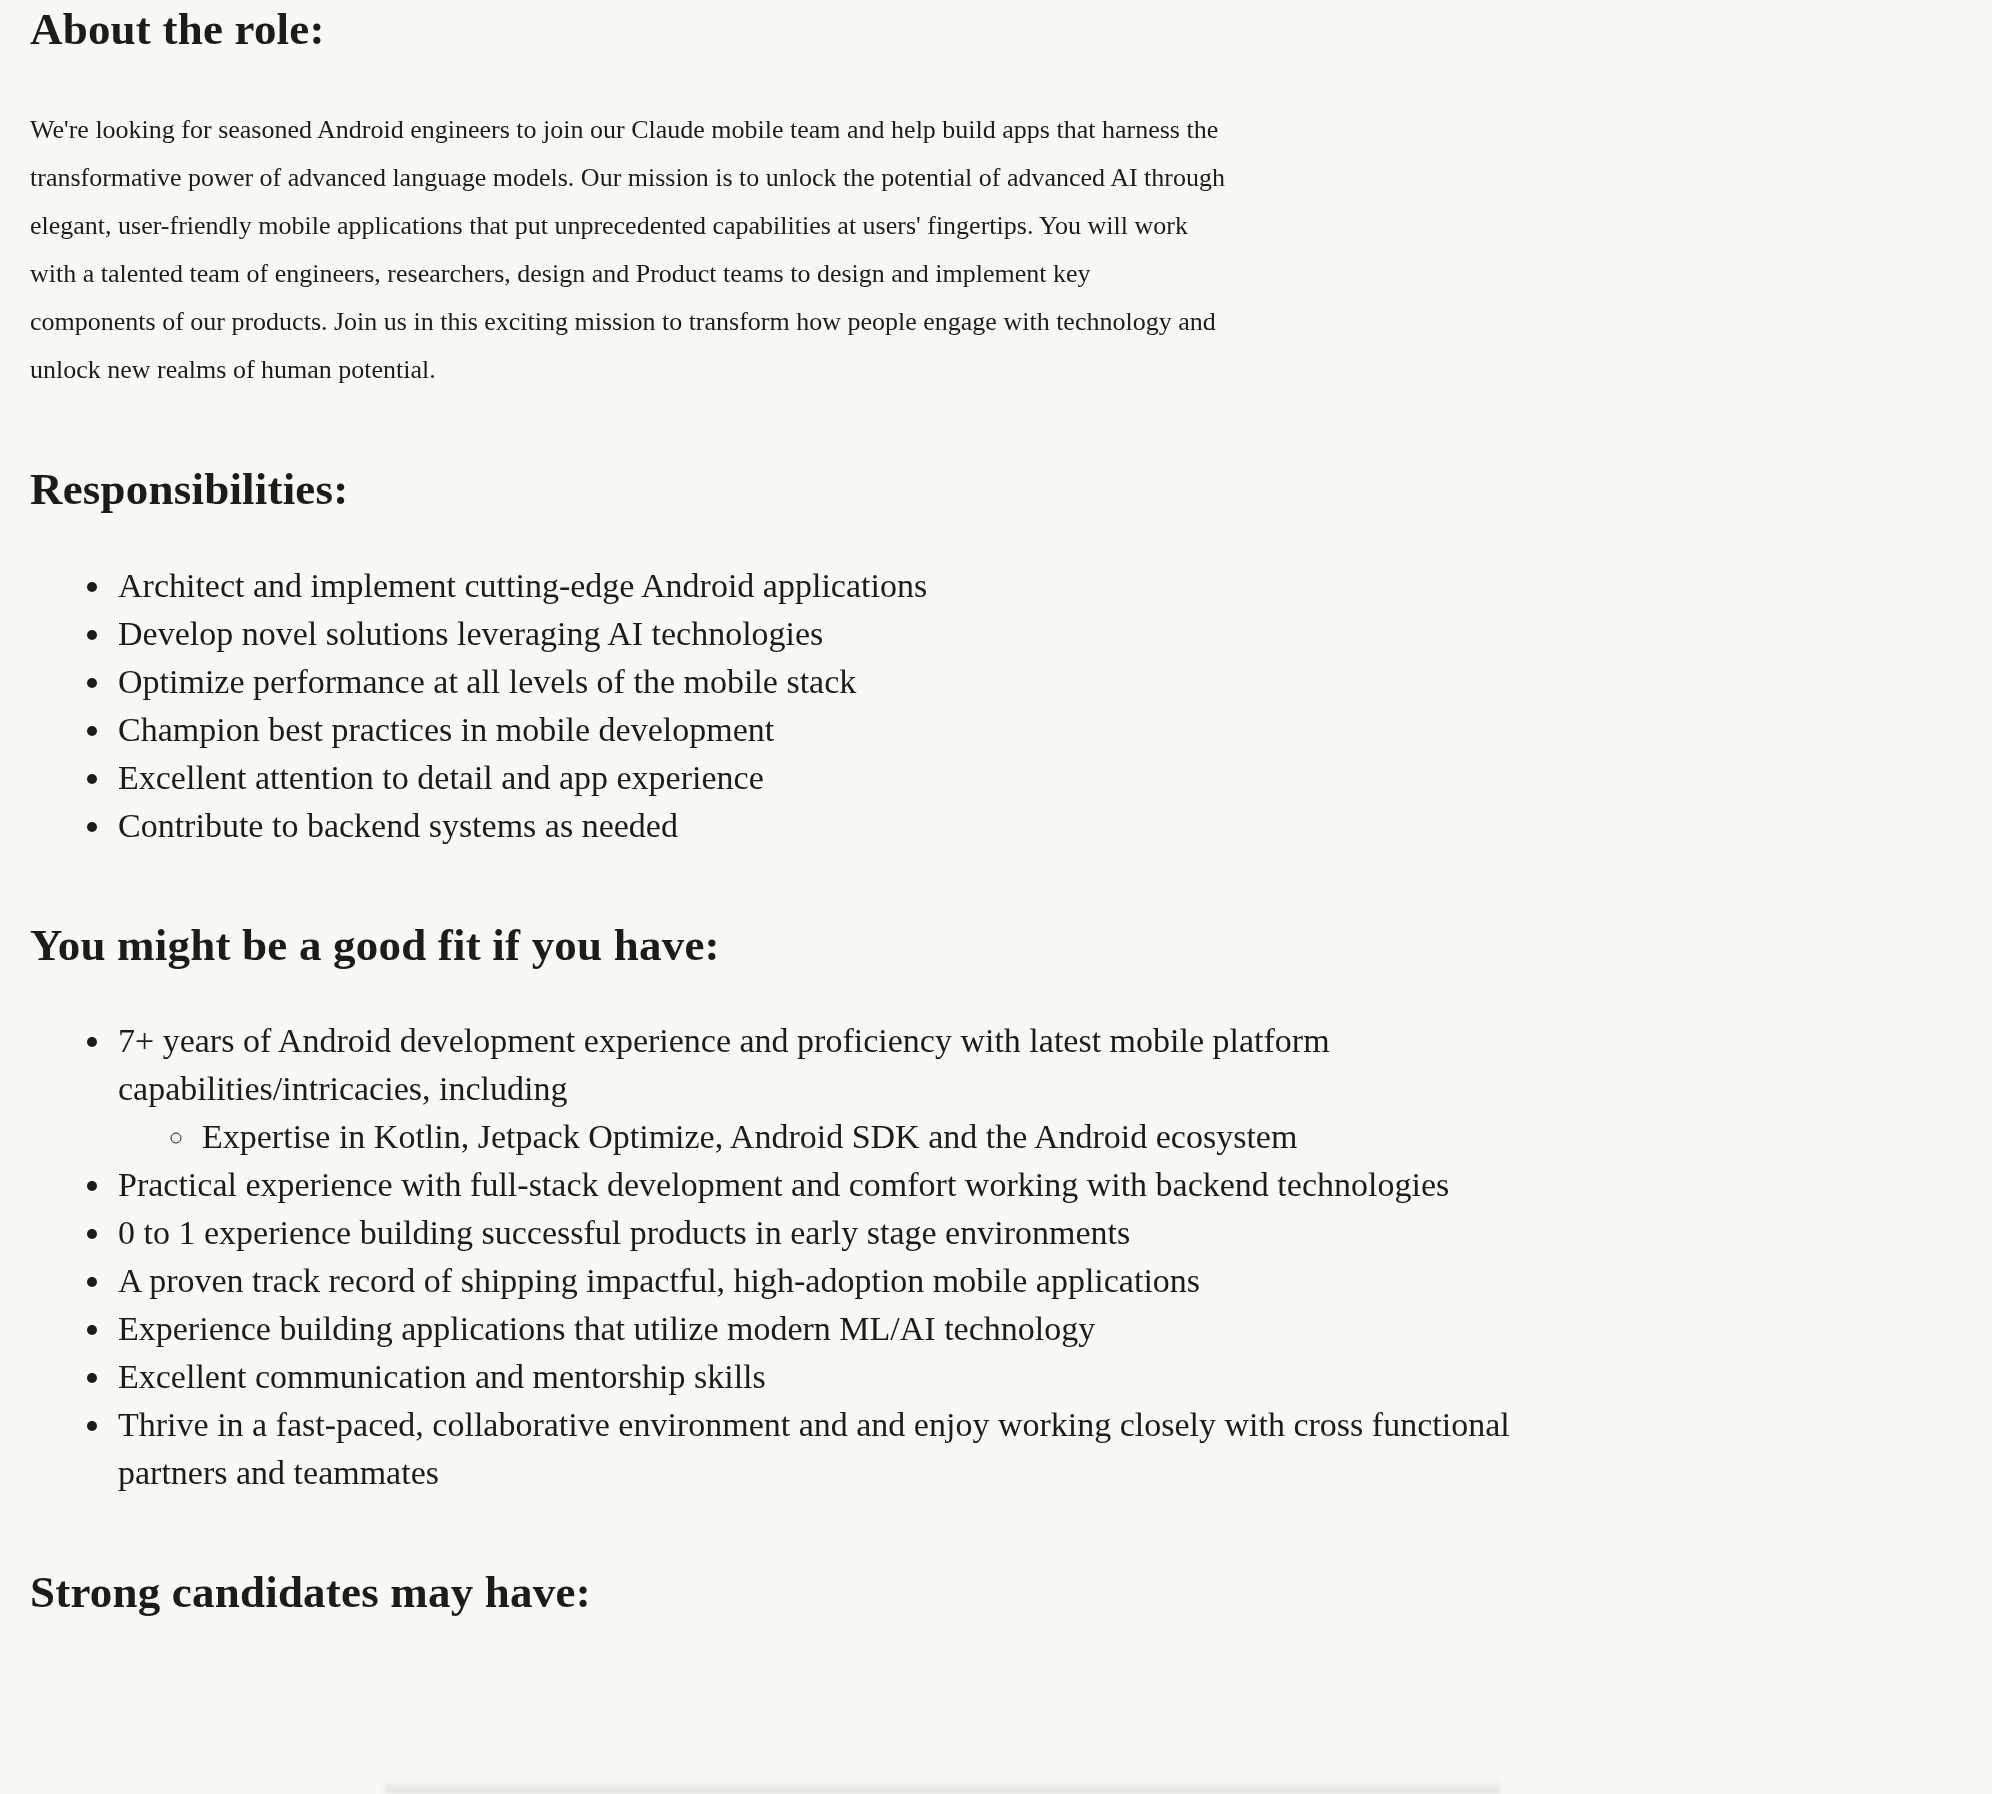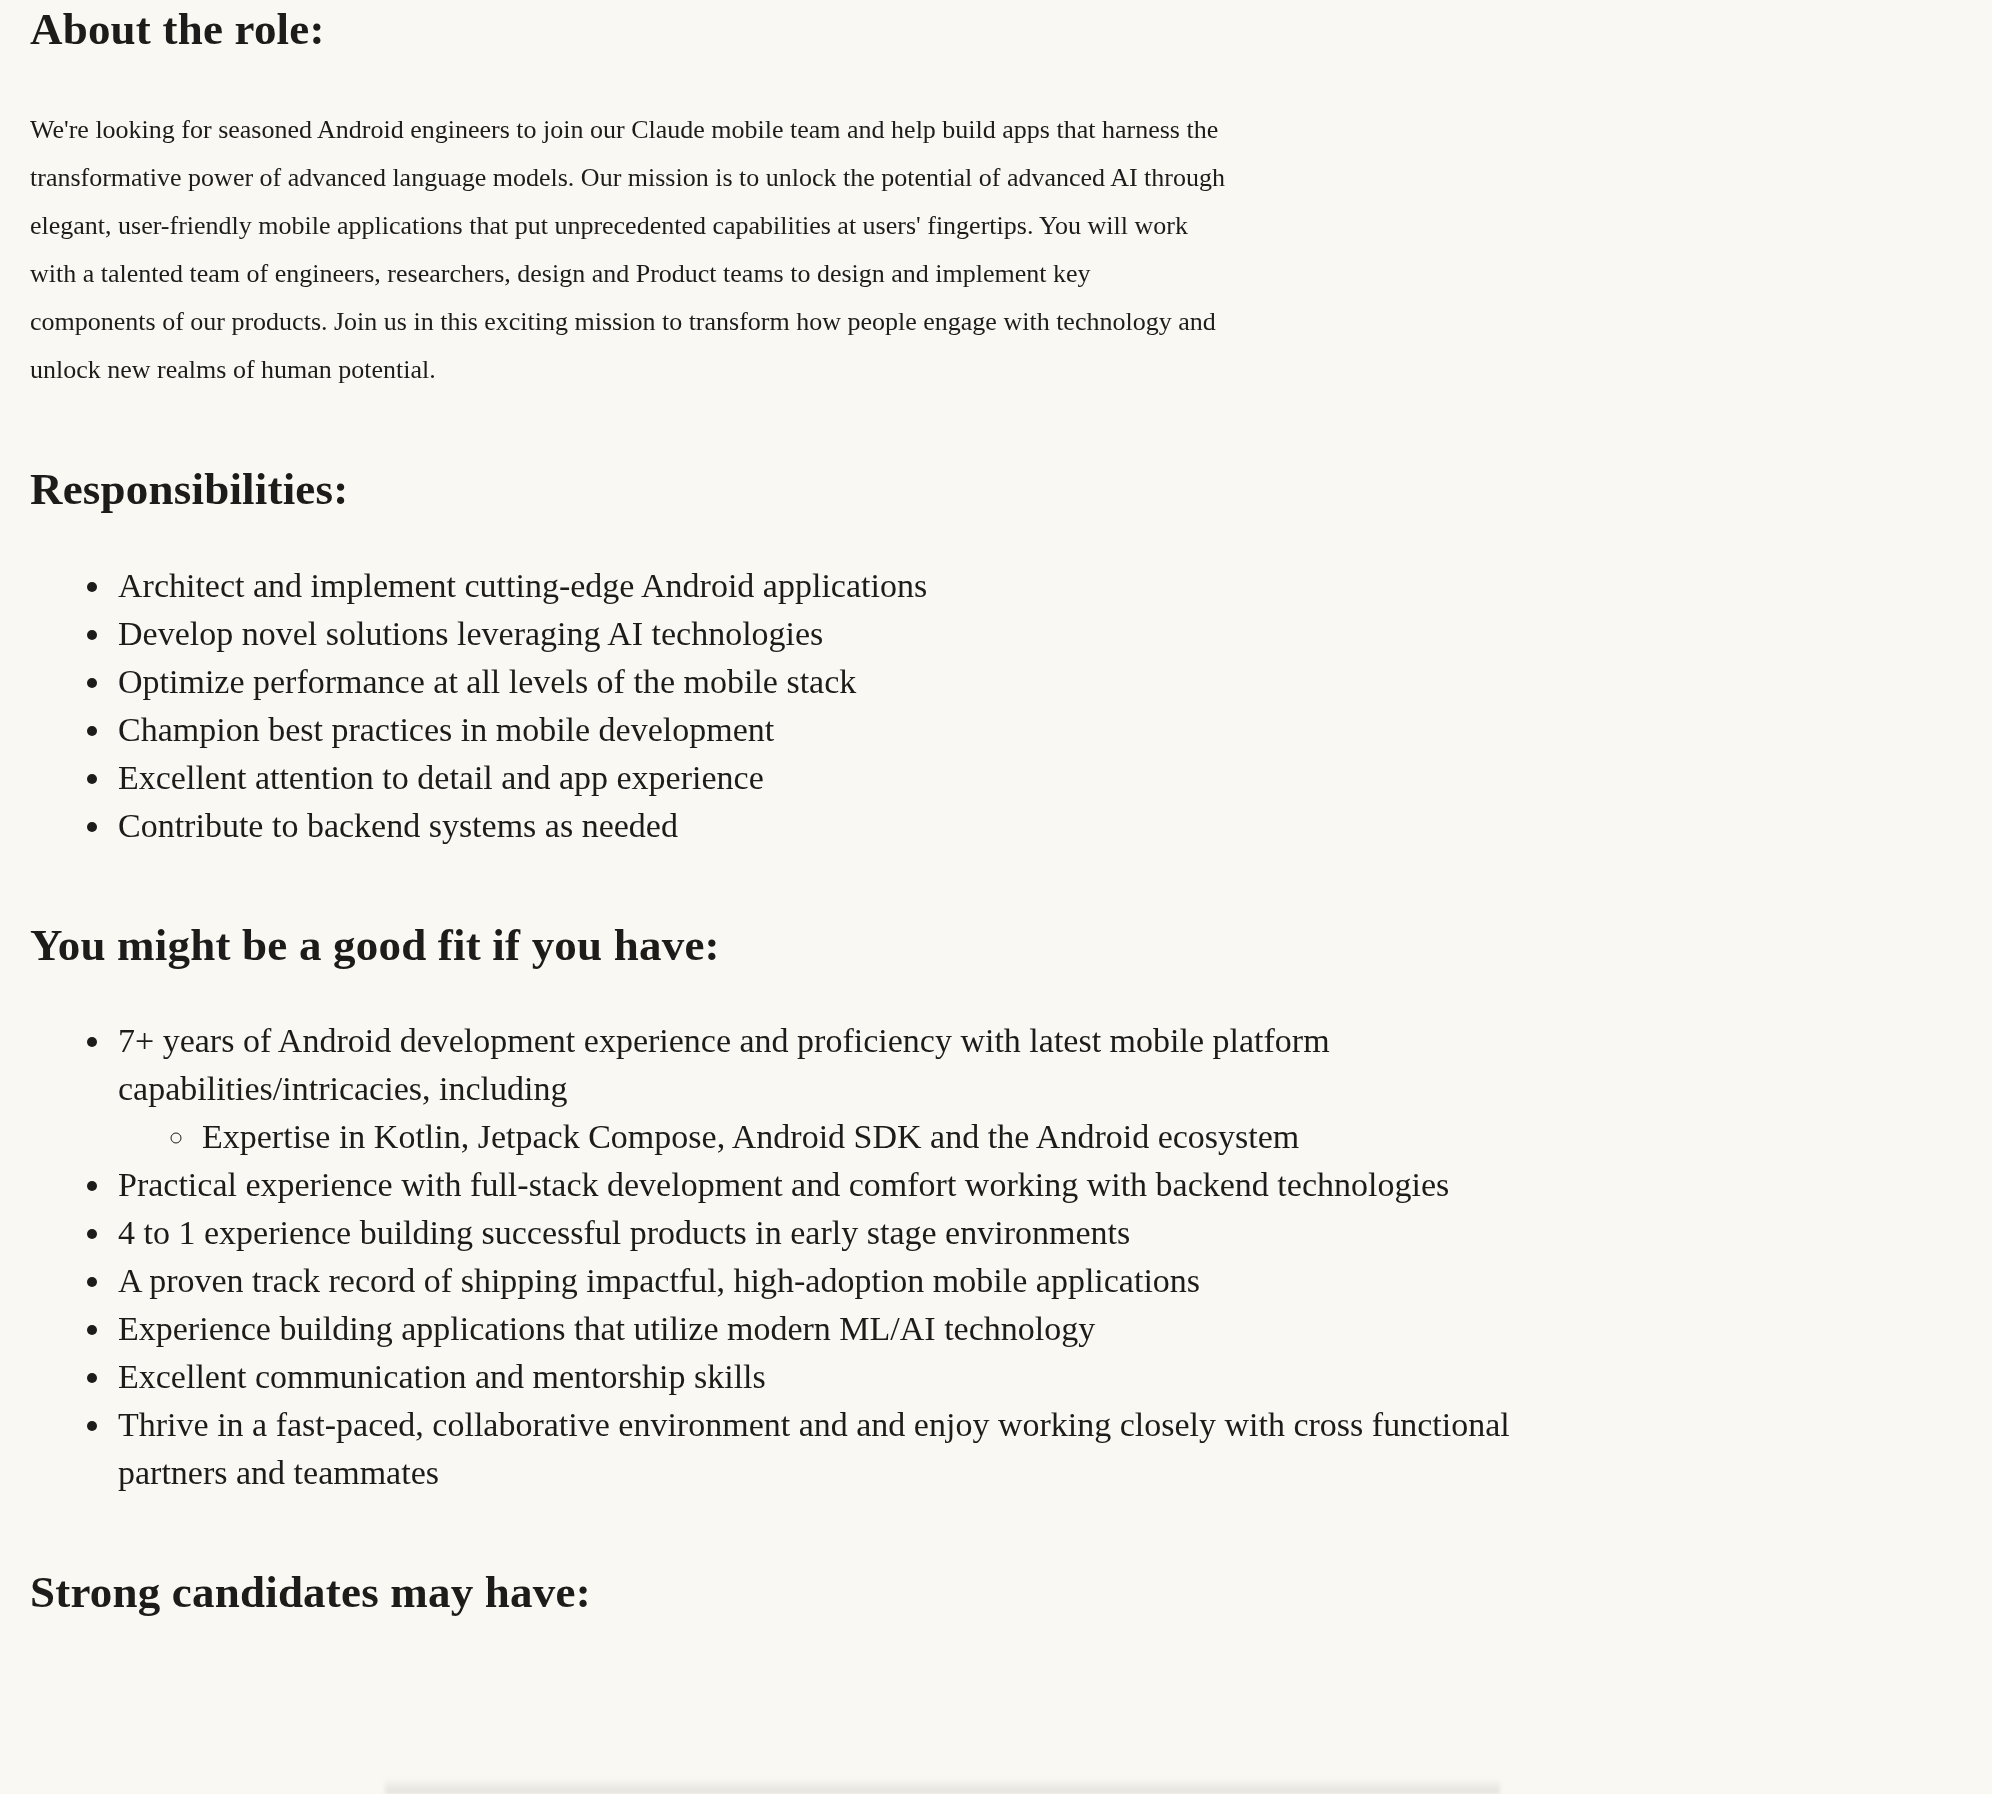--- a/index.html
+++ b/index.html
@@ -83,25 +83,25 @@
     <li><span>Excellent attention to detail and app experience</span></li>
     <li><span>Contribute to backend systems as needed</span></li>
   </ul>
 
   <h2>You might be a good fit if you have:</h2>
   <ul>
     <li>
       <span>7+ years of Android development experience and proficiency with latest mobile platform
 capabilities/intricacies, including</span>
       <ul>
-        <li><span>Expertise in Kotlin, Jetpack Compose, Android SDK and the Android ecosystem</span></li>
+        <li><span>Expertise in Kotlin, Jetpack Optimize, Android SDK and the Android ecosystem</span></li>
       </ul>
     </li>
     <li><span>Practical experience with full-stack development and comfort working with backend technologies</span></li>
-    <li><span>4 to 1 experience building successful products in early stage environments</span></li>
+    <li><span>0 to 1 experience building successful products in early stage environments</span></li>
     <li><span>A proven track record of shipping impactful, high-adoption mobile applications</span></li>
     <li><span>Experience building applications that utilize modern ML/AI technology</span></li>
     <li><span>Excellent communication and mentorship skills</span></li>
     <li><span>Thrive in a fast-paced, collaborative environment and and enjoy working closely with cross functional
 partners and teammates</span></li>
   </ul>
 
   <h2>Strong candidates may have:</h2>
 
 </div>

